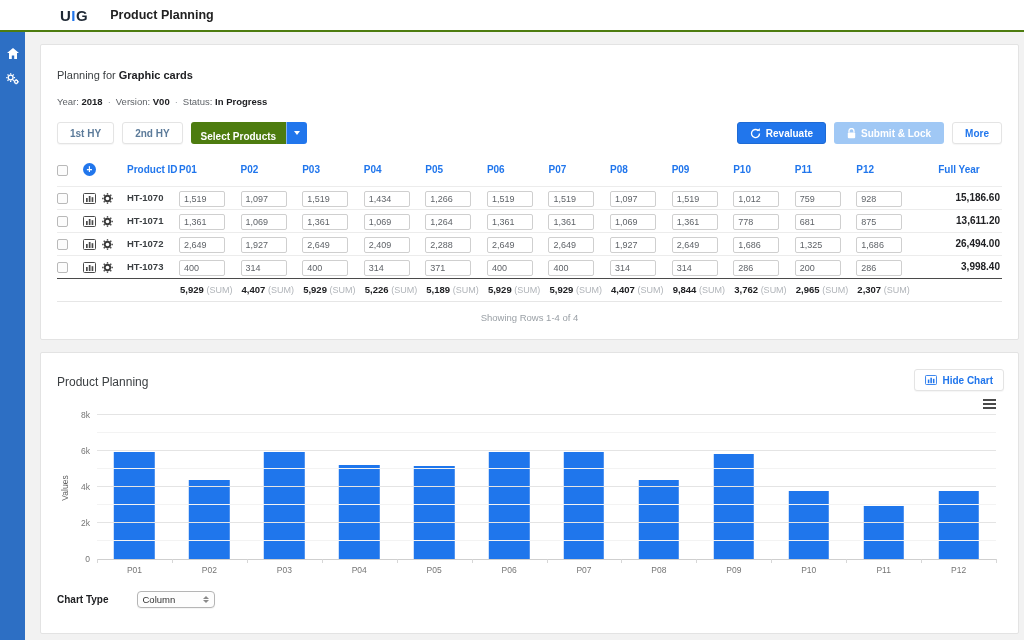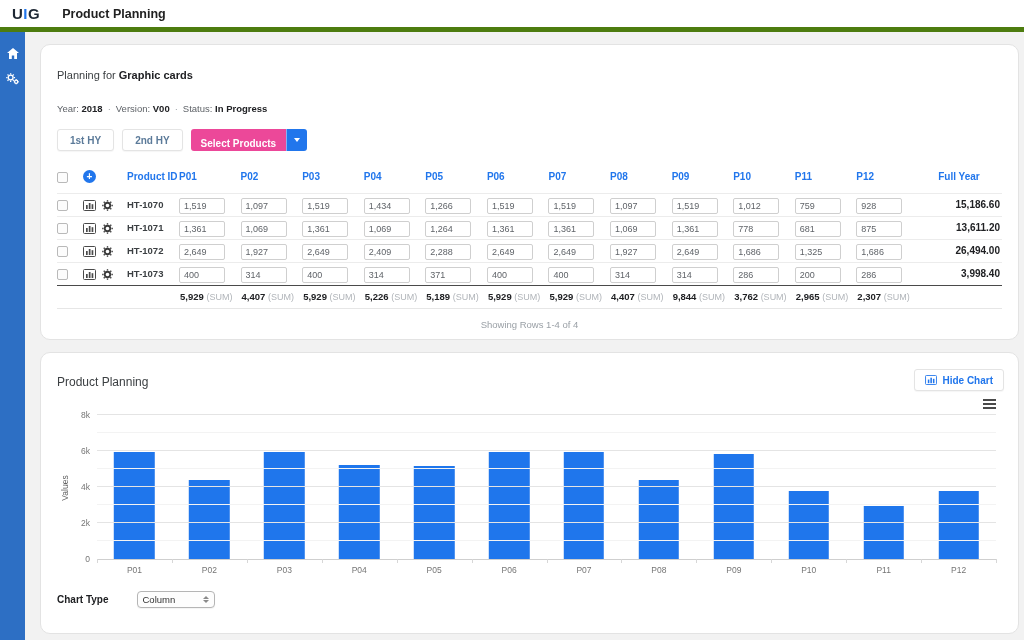--- a/index.html
+++ b/index.html
@@ -1,56 +1,56 @@
 <!DOCTYPE html>
 <html><head>
 <meta charset="utf-8">
 <style>
   * { margin:0; padding:0; box-sizing:border-box; }
   html,body { width:1024px; height:640px; overflow:hidden;
     font-family:"Liberation Sans","DejaVu Sans",sans-serif; background:#f2f2f2; }
 
   
   .topbar { position:absolute; top:0; left:0; width:1024px; height:32px;
-    background:#fff; border-bottom:5px solid #4d7c0f; display:flex; align-items:center; z-index:5; }
+    background:#fff; border-bottom:2px solid #4d7c0f; display:flex; align-items:center; z-index:5;padding-left:48px; }
   .logo { margin-left:12px; font-size:15px; font-weight:bold; letter-spacing:0.5px; color:#1d2733; }
   .logo .logo-i { color:#2176ec; }
   .app-title { margin-left:22px; font-size:12.5px; font-weight:bold; color:#212121; }
 
   
   .sidebar { position:absolute; top:32px; left:0; bottom:0; width:25px;
     background:#2d6fc4; display:flex; flex-direction:column; align-items:center; padding-top:16px; }
   .side-icon { margin-bottom:14px; cursor:pointer; line-height:0; }
 
   
   .main { position:absolute; top:32px; left:25px; right:0; bottom:0;
     background:#f2f2f2; padding:12px 5px 0 15px; overflow:hidden; }
-  .card { background:#fff; border:1px solid #e3e3e3; border-radius:10px; }
+  .card { background:#fff; border:1px solid #e3e3e3; border-radius:2px; }
   .card1 { height:296px; padding:0 16px; margin-bottom:12px; }
   .card2 { height:282px; padding:0 16px; position:relative; }
 
   
   .plan-heading { padding-top:24px; font-size:11px; color:#3c4043; }
   .plan-heading b { color:#202124; }
-  .meta-line { margin-top:22px; font-size:9.5px; color:#5f6368; }
+  .meta-line { margin-top:15px; font-size:9.5px; color:#5f6368; }
   .meta-line b { color:#202124; }
   .meta-sep { color:#9aa0a6; margin:0 5px; }
 
   
   .btn-row { margin-top:15px; display:flex; align-items:center; gap:8px; }
   .btn { display:inline-flex; align-items:center; justify-content:center; height:22px;
     font-size:10px; font-weight:bold; border-radius:3px; padding:0 12px; cursor:pointer;
     border:1px solid transparent; }
   .btn-outline { background:#fff; border-color:#e4e4e4; color:#5b7a99;
     box-shadow:0 1px 1px rgba(0,0,0,0.04); }
   .btn-primary { background:#2176ec; color:#fff; border-color:#1e6ad4; }
   .btn-disabled { background:#a0c8f5; color:#fff; cursor:default; }
   .btn-more { background:#fff; border-color:#e4e4e4; color:#2176ec; box-shadow:0 1px 1px rgba(0,0,0,0.04); }
   .split-btn { display:inline-flex; height:22px; border-radius:3px; overflow:hidden; cursor:pointer; }
-  .split-main { background:#ec4899; color:#fff; font-size:10px; font-weight:bold;
+  .split-main { background:#4d7c0f; color:#fff; font-size:10px; font-weight:bold;
     display:flex; align-items:center; padding:14px 10px; }
   .split-caret { background:#2176ec; border-left:1px solid rgba(255,255,255,0.45);
     display:flex; align-items:center; padding:0 7px; }
   .caret-down { width:0; height:0; border-left:3.5px solid transparent;
     border-right:3.5px solid transparent; border-top:4px solid #fff; }
   .right-btns { margin-left:auto; display:flex; gap:8px; }
   .btn .b-icon { margin-right:5px; line-height:0; }
 
   
   table { width:100%; border-collapse:collapse; table-layout:fixed; margin-top:10px; }
@@ -160,20 +160,41 @@
     </div>
 
     <div class="btn-row">
       <button class="btn btn-outline">1st HY</button>
       <button class="btn btn-outline">2nd HY</button>
       <span class="split-btn">
         <span class="split-main">Select Products</span>
         <span class="split-caret">
             <span class="caret-down"></span>
           </span>
+      </span>
+      <span class="right-btns">
+        <button class="btn btn-primary">
+          <span class="b-icon">
+            <svg width="11" height="11" viewBox="0 0 12 12">
+                <path d="M10.4 6a4.4 4.4 0 1 1-1.3-3.1" fill="none" stroke="#fff" stroke-width="1.5"></path>
+                <polygon points="10.8,0.4 10.6,3.6 7.6,2.4" fill="#fff"></polygon>
+              </svg>
+          </span>
+            <span>Revaluate</span>
+        </button>
+        <button class="btn btn-disabled">
+          <span class="b-icon">
+            <svg width="9" height="11" viewBox="0 0 9 11">
+                <path d="M2 4.4 V3 a2.5 2.5 0 0 1 5 0 V4.4" fill="none" stroke="#fff" stroke-width="1.3"></path>
+                <rect x="0.8" y="4.4" width="7.4" height="5.8" rx="1" fill="#fff"></rect>
+              </svg>
+          </span>
+            <span>Submit &amp; Lock</span>
+        </button>
+        <button class="btn btn-more">More</button>
       </span>
     </div>
 
     <table>
       <colgroup id="colgroup">
         <col class="col-cb">
           <col class="col-icons">
           <col class="col-pid">
       <col>
           <col>

